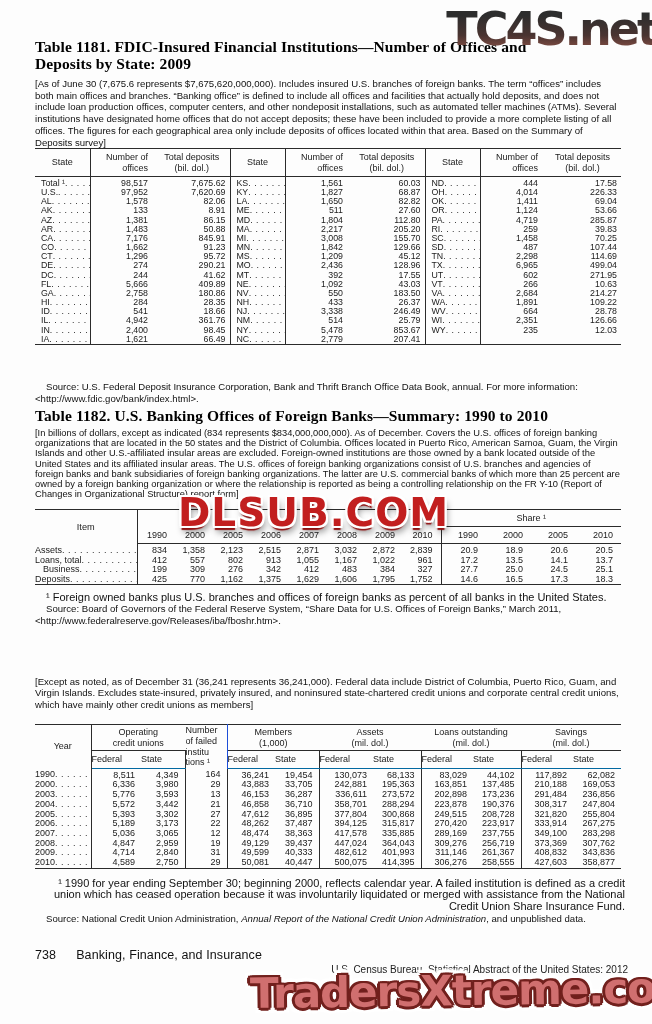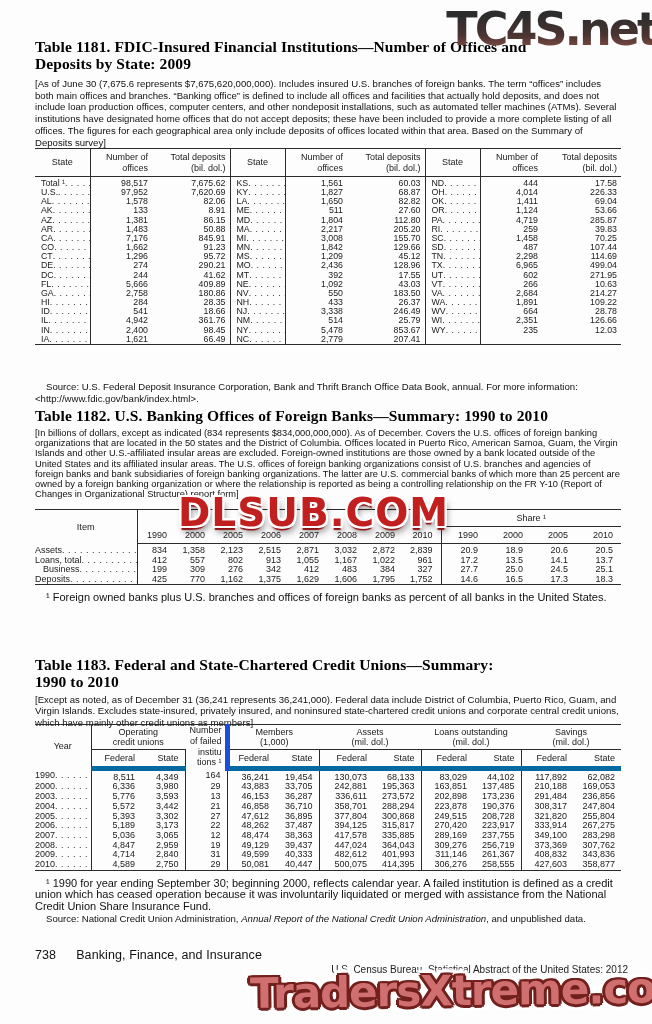--- a/index.html
+++ b/index.html
@@ -25,21 +25,21 @@
 
   
   table{border-collapse:collapse;table-layout:fixed;width:586px;}
   th,td{padding:0;font-weight:normal;vertical-align:middle;overflow:hidden;white-space:nowrap;}
 
   
   #t1181{border-top:1px solid #2b2b2b;border-bottom:1px solid #2b2b2b;}
   #t1181 thead th{font-size:9px;line-height:10.5px;border-bottom:1px solid #2b2b2b;height:27px;}
   #t1181 thead th.hstate{text-align:center;border-right:1px solid #2b2b2b;}
   #t1181 thead th.hnum{text-align:right;padding-right:10px;}
-  #t1181 thead th.hdep{text-align:right;padding-right:4px;margin-top:24px;}
+  #t1181 thead th.hdep{padding-right:4px;margin-top:24px;}
   #t1181 thead th.hdep.gsep{border-right:1px solid #2b2b2b;}
   #t1181 tbody td{font-size:8.8px;line-height:9.15px;height:9.15px;}
   #t1181 td.st{border-right:1px solid #2b2b2b;}
   #t1181 td.dep.gsep{border-right:1px solid #2b2b2b;}
   #t1181 td.num{text-align:right;padding-right:10px;}
   #t1181 td.dep{padding-right:4px;}
   #t1181 tbody tr:first-child td{padding-top:2px;}
 
   .st{padding-left:6px;}
   .stflex{display:flex;align-items:baseline;}
@@ -58,22 +58,22 @@
   #t1182 tbody td.itm{border-right:1px solid #2b2b2b;text-align:left;padding-right:0;}
   #t1182 tbody td.shl{border-left:1px solid #2b2b2b;}
   #t1182 tbody tr:first-child td{padding-top:2px;}
   .ind{padding-left:8px;}
 
   
   #t1183{border-top:1px solid #2b2b2b;border-bottom:1px solid #2b2b2b;}
   #t1183 thead th{font-size:9px;line-height:10.5px;}
   #t1183 .hyear{border-right:1px solid #2b2b2b;text-align:center;}
   #t1183 .hgrp{text-align:center;border-bottom:1px solid #2b2b2b;height:22px;}
-  #t1183 .hfail{border-right:5px solid #1d4ed8;text-align:right;padding-right:3px;line-height:10.8px;margin-top:36px;}
-  #t1183 .hfs{text-align:right;padding-right:6px;height:14px;border-bottom:5px solid #0369a1;}
+  #t1183 .hfail{border-right:1px solid #1d4ed8;text-align:left;padding-right:3px;line-height:10.8px;margin-top:36px;}
+  #t1183 .hfs{text-align:left;padding-right:6px;height:14px;border-bottom:1px solid #0369a1;}
   #t1183 .hfs.gsep{border-right:1px solid #2b2b2b;}
   #t1183 tbody td{font-size:9px;line-height:9.7px;height:9.7px;text-align:right;padding-right:6px;}
   #t1183 tbody td.yr{text-align:left;padding-right:0;border-right:1px solid #2b2b2b;}
   #t1183 tbody td.gsep{border-right:1px solid #2b2b2b;}
   #t1183 tbody tr:first-child td{padding-top:2px;}
 
   
   .wm-top{
     top:2px;right:-4px;font-family:"DejaVu Sans",sans-serif;font-weight:bold;
     font-size:46px;letter-spacing:-3px;
@@ -732,27 +732,24 @@
           <td class="">1,752</td>
           <td class="shl">14.6</td>
           <td class="">16.5</td>
           <td class="">17.3</td>
           <td class="">18.3</td>
         </tr>
       </tbody>
   </table>
 
   <p class="abs fnline" style="left:35px;top:592px;width:590px;">¹ Foreign owned banks plus U.S. branches and offices of foreign banks as percent of all banks in the United States.</p>
-
-  <div class="abs tbl-title" style="left:35px;top:656px;width:575px;">
-    <div>Table 1183. Federal and State-Chartered Credit Unions—Summary:</div>
-    <div>1990 to 2010</div>
-  </div>
-
-  <p class="abs note3" style="left:35px;top:694px;width:586px;">[Except as noted, as of December 31 (36,241 represents 36,241,000). Federal data include District of Columbia, Puerto Rico, Guam, and Virgin Islands. Excludes state-insured, privately insured, and noninsured state-chartered credit unions and corporate central credit unions, which have mainly other credit unions as members]</p>
+  <p class="abs srcline" style="left:35px;top:603px;width:590px;">Source: Board of Governors of the Federal Reserve System, “Share Data for U.S. Offices of Foreign Banks,” March 2011, &lt;http://www.federalreserve.gov/Releases/iba/fboshr.htm&gt;.</p>
+
+
+  <p class="abs note3" style="left:35px;top:676px;width:586px;">[Except as noted, as of December 31 (36,241 represents 36,241,000). Federal data include District of Columbia, Puerto Rico, Guam, and Virgin Islands. Excludes state-insured, privately insured, and noninsured state-chartered credit unions and corporate central credit unions, which have mainly other credit unions as members]</p>
 
   <table id="t1183" class="abs" style="left:35px;top:724px;">
     <colgroup>
       <col style="width:56px">
       <col style="width:50px">
         <col style="width:44px">
       <col style="width:42px">
       <col style="width:48px">
         <col style="width:44px">
       <col style="width:54px">
@@ -972,21 +969,21 @@
           <td class="">500,075</td>
           <td class="gsep">414,395</td>
           <td class="">306,276</td>
           <td class="gsep">258,555</td>
           <td class="">427,603</td>
           <td class="">358,877</td>
         </tr>
       </tbody>
   </table>
 
-  <p class="abs fnline" style="left:35px;top:878px;width:590px;">¹ 1990 for year ending September 30; beginning 2000, reflects calendar year. A failed institution is defined as a credit union which has ceased operation because it was involuntarily liquidated or merged with assistance from the National Credit Union Share Insurance Fund.</p>
+  <p class="abs fnline" style="left:35px;top:878px;width:590px;text-align:right;">¹ 1990 for year ending September 30; beginning 2000, reflects calendar year. A failed institution is defined as a credit union which has ceased operation because it was involuntarily liquidated or merged with assistance from the National Credit Union Share Insurance Fund.</p>
   <p class="abs srcline" style="left:35px;top:913px;width:590px;"><span>Source: National Credit Union Administration, </span><i>Annual Report of the National Credit Union Administration</i><span>, and unpublished data.</span></p>
 
   <div class="abs footer-left">
     <span class="pgnum">738</span><span>Banking, Finance, and Insurance</span>
   </div>
   <div class="abs census">U.S. Census Bureau, Statistical Abstract of the United States: 2012</div>
 
 </div>
 
 </body></html>

